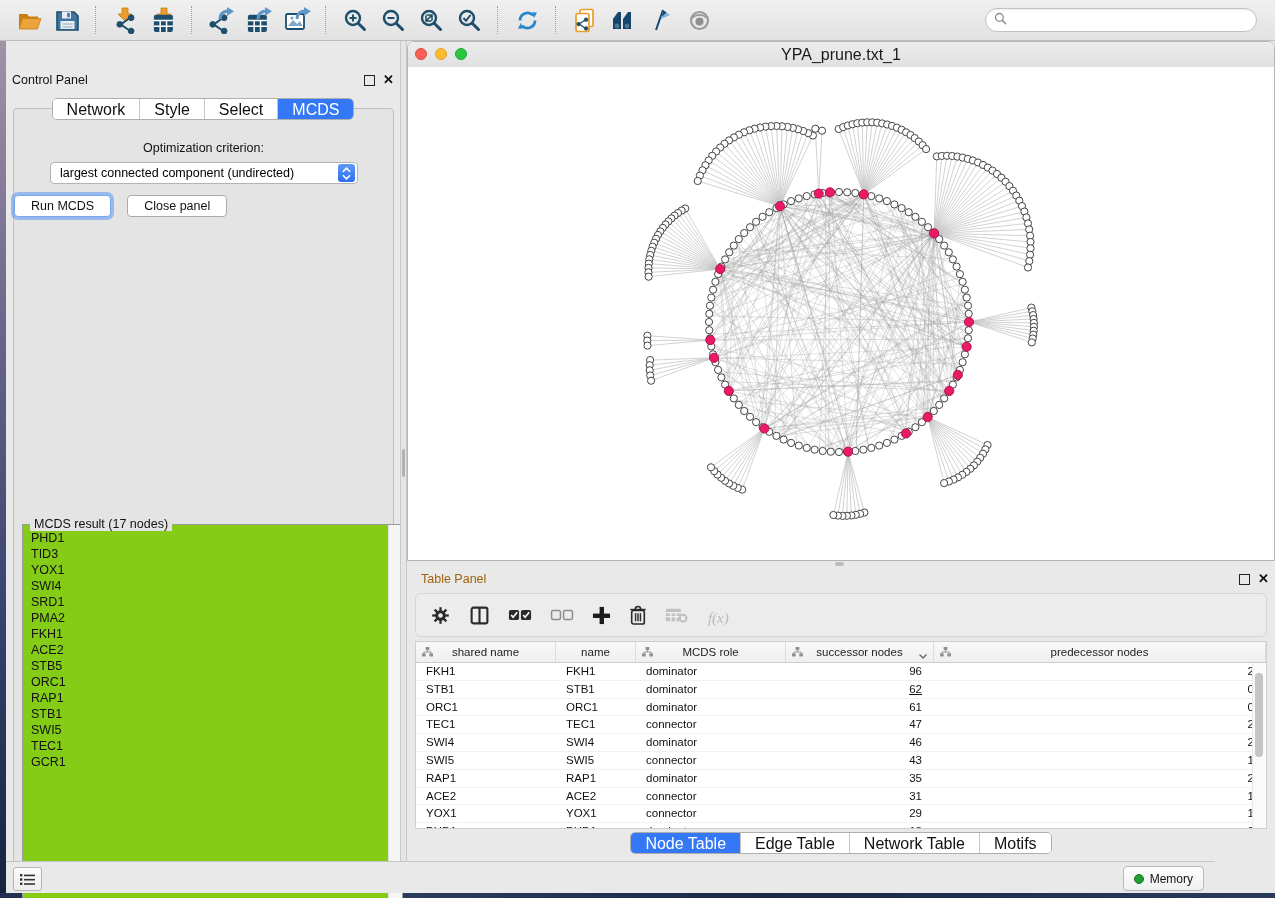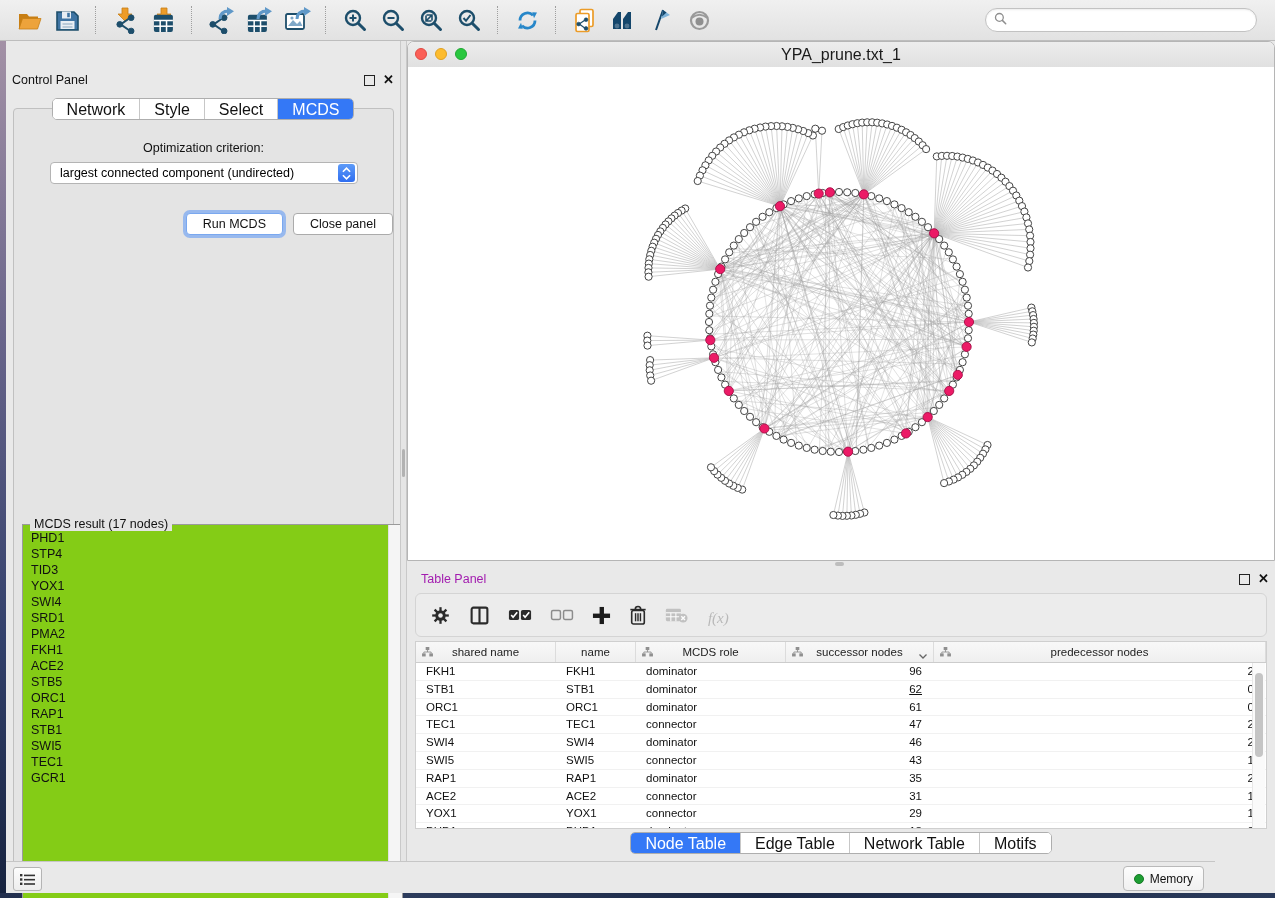--- a/index.html
+++ b/index.html
@@ -27,21 +27,21 @@
   #cp-tabs{left:0;top:33px;width:394px;display:flex;justify-content:center;position:absolute;z-index:2;}
   .seg{display:flex;border-radius:5px;overflow:hidden;border:1px solid #aeaeae;background:#fff;height:20px;}
   .seg .tab{padding:2px 14px;font-size:16px;line-height:17px;color:#111;border-left:1px solid #c7c7c7;background:#fff;}
   .seg .tab:first-child{border-left:none;}
   .seg .tab.active{background:#3478f6;color:#fff;}
   #cp-body{left:7px;top:43px;width:379px;height:772px;background:#e4e4e4;border:1px solid #c0c0c0;border-radius:4px;}
   #opt-label{width:100%;text-align:center;position:absolute;top:32px;font-size:12.5px;color:#111;}
   #opt-select{position:absolute;left:36px;top:53px;width:308px;height:22px;background:#fff;border:1px solid #b4b4b4;border-radius:4px;display:flex;align-items:center;font-size:12.5px;padding-left:9px;box-sizing:border-box;}
   #opt-stepper{margin-left:auto;width:17px;height:18px;margin-right:2px;background:linear-gradient(#5d9bf8,#2f6ef0);border-radius:3px;display:flex;flex-direction:column;align-items:center;justify-content:center;gap:1px;}
   #opt-stepper svg{width:9px;height:6px;display:block;}
-  #cp-buttons{position:absolute;left:0;top:104px;width:100%;display:flex;justify-content:flex-end;gap:10px;}
+  #cp-buttons{position:absolute;left:0;top:86px;width:100%;display:flex;justify-content:flex-start;gap:16px;}
   .cp-btn{height:22px;background:#fff;border:1px solid #ababab;border-radius:4px;font-size:12.5px;padding:0 16px;line-height:20px;color:#111;}
   .cp-btn.focused{box-shadow:0 0 0 3px rgba(90,150,245,.55);border-color:#7aa8ef;}
   #mcds-fieldset{position:absolute;left:8px;top:415px;width:355px;height:357px;border:1px solid #9a9a9a;background:#84cc16;margin:0;padding:12px;}
   #mcds-legend{position:absolute;top:-8px;left:7px;background:#e4e4e4;padding:0 4px;font-size:12.5px;color:#111;}
   #mcds-list{position:absolute;left:1px;top:5px;right:14px;bottom:1px;overflow:hidden;font-size:12.5px;color:#111;padding-left:7px;}
   #mcds-list div{line-height:16px;}
   #mcds-scroll{position:absolute;top:0;right:0;width:13px;height:100%;background:#f5f5f5;border-left:1px solid #e2e2e2;}
   
   #v-splitter{left:400px;top:41px;width:7px;height:820px;background:#e5e5e5;border-left:1px solid #c9c9c9;border-right:1px solid #c9c9c9;box-sizing:border-box;}
   #v-handle{position:absolute;left:1px;top:408px;width:3px;height:28px;background:#b2b2b2;border-radius:2px;}
@@ -53,21 +53,21 @@
   #tl-yellow{left:27px;background:#fdbc2e;border:1px solid #dfa023;box-sizing:border-box;}
   #tl-green{left:47px;background:#29c73f;border:1px solid #21a834;box-sizing:border-box;}
   #net-title{font-size:16px;color:#1a1a1a;}
   #net-canvas{position:absolute;left:0;top:25px;width:866px;height:494px;background:#fff;}
   
   #h-splitter{left:407px;top:561px;width:868px;height:5px;background:#e9e9e9;}
   #h-handle{position:absolute;left:428px;top:1px;width:9px;height:4px;background:#bdbdbd;border-radius:2px;}
   
   #table-panel{left:407px;top:566px;width:868px;height:295px;background:#e9e9e9;}
   #tp-titlebar{left:14px;top:4px;width:848px;height:18px;display:flex;align-items:center;}
-  #tp-title{font-size:12.5px;color:#a21caf;text-align:center;}
+  #tp-title{font-size:12.5px;color:#a16207;text-align:center;}
   #tp-toolbar{left:8px;top:27px;width:852px;height:44px;background:#ececec;border:1px solid #d4d4d4;border-radius:6px;display:flex;align-items:center;padding-left:14px;box-sizing:border-box;gap:18px;}
   .tp-icon{display:flex;align-items:center;justify-content:center;height:26px;}
   #node-table{left:8px;top:75px;width:852px;height:188px;background:#fff;border:1px solid #cfcfcf;box-sizing:border-box;overflow:hidden;}
   #nt-header{display:flex;height:20px;background:linear-gradient(#f8f8f8,#efefef);border-bottom:1px solid #cccccc;}
   .nt-hcell{position:relative;display:flex;align-items:center;justify-content:center;border-right:1px solid #dcdcdc;font-size:11.5px;color:#222;box-sizing:border-box;}
   .nt-hcell .tree-ic{position:absolute;left:6px;top:5px;}
   .nt-hcell .sort-ic{position:absolute;right:6px;top:7px;}
   .nt-row{display:flex;height:16.8px;border-bottom:1px solid #f1f1f1;font-size:11.5px;color:#111;}
   .nt-cell{box-sizing:border-box;padding:2px 8px 0 10px;white-space:nowrap;overflow:hidden;}
   .num{text-align:right;padding-right:12px;}
@@ -304,21 +304,20 @@
       </span>
     </div>
     <div id="cp-buttons">
       <button class="cp-btn focused">Run MCDS</button>
       <button class="cp-btn">Close panel</button>
     </div>
     <div id="mcds-fieldset">
       <span id="mcds-legend">MCDS result (17 nodes)</span>
       <div id="mcds-list">
           <div>PHD1</div>
-          <div>STP4</div>
           <div>TID3</div>
           <div>YOX1</div>
           <div>SWI4</div>
           <div>SRD1</div>
           <div>PMA2</div>
           <div>FKH1</div>
           <div>ACE2</div>
           <div>STB5</div>
           <div>ORC1</div>
           <div>RAP1</div>

